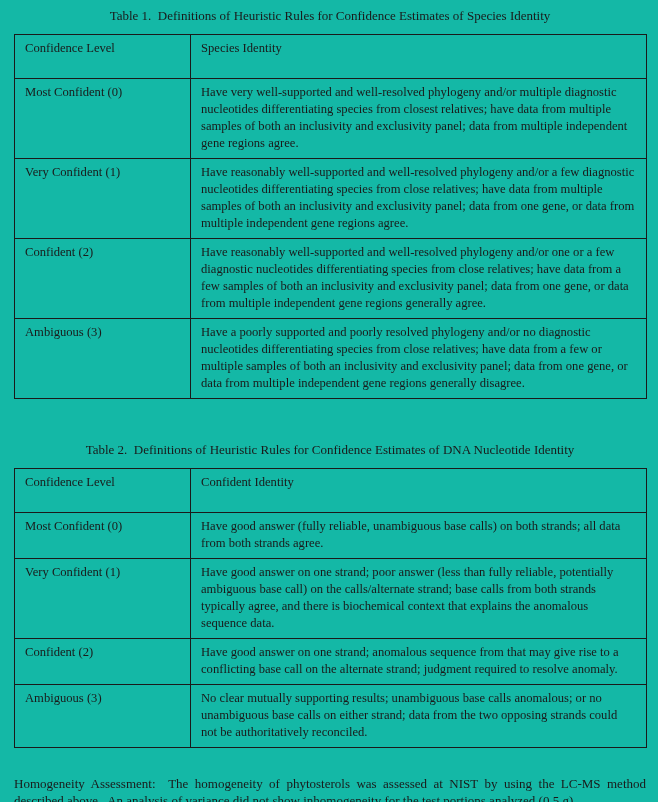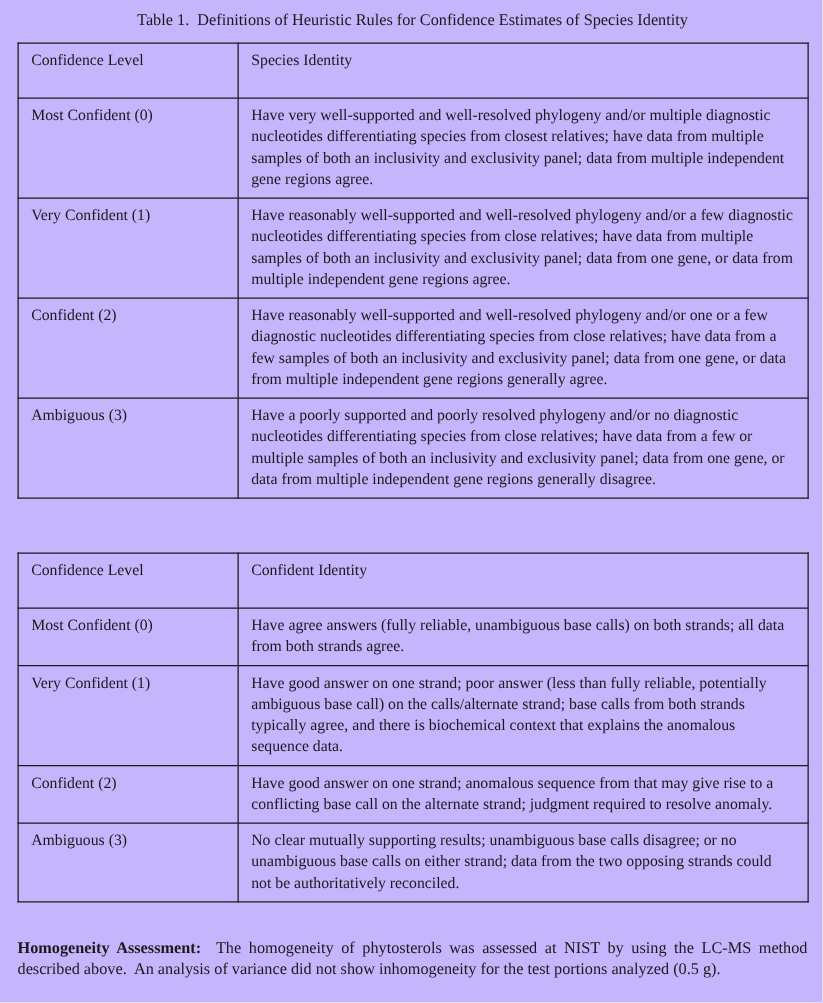--- a/index.html
+++ b/index.html
@@ -6,21 +6,21 @@
   html, body {
     width: 658px;
     background: #fdfdfd;
     color: #1a1a1a;
     font-family: "Liberation Serif", "DejaVu Serif", serif;
   }
   .page {
     width: 658px;
     height: 802px;
     padding: 8px 12px 10px 14px;
-    background: #c4b5fd;
+    background: #14b8a6;
     overflow: hidden;
   }
   .table-title {
     text-align: center;
     font-size: 13px;
     line-height: 1.3;
     white-space: pre-wrap;
     margin-bottom: 9px;
   }
   table.rules {
@@ -42,21 +42,21 @@
   table.rules tr.hdr td { height: 44px; margin-left: 40px; }
   .gap-between-tables { height: 43px; }
   .gap-before-paragraphs { height: 27px; }
   .para {
     font-size: 13px;
     line-height: 17.5px;
     text-align: justify;
     white-space: pre-wrap;
     margin-bottom: 16px;
   }
-  .para .lbl { font-weight: bold; }
+  .para .lbl { font-weight: normal; }
 </style>
 </head>
 <body>
 
 <div class="page">
 
   <div class="table-title">Table 1.  Definitions of Heuristic Rules for Confidence Estimates of Species Identity</div>
 
   <table class="rules">
     <colgroup>
@@ -82,46 +82,47 @@
       </tr>
       <tr>
         <td>Ambiguous (3)</td>
         <td>Have a poorly supported and poorly resolved phylogeny and/or no diagnostic nucleotides differentiating species from close relatives; have data from a few or multiple samples of both an inclusivity and exclusivity panel; data from one gene, or data from multiple independent gene regions generally disagree.</td>
       </tr>
     </tbody>
   </table>
 
   <div class="gap-between-tables"></div>
 
+  <div class="table-title">Table 2.  Definitions of Heuristic Rules for Confidence Estimates of DNA Nucleotide Identity</div>
 
   <table class="rules">
     <colgroup>
         <col class="c1">
         <col class="c2">
       </colgroup>
     <tbody>
       <tr class="hdr">
         <td>Confidence Level</td>
         <td>Confident Identity</td>
       </tr>
       <tr>
         <td>Most Confident (0)</td>
-        <td>Have agree answers (fully reliable, unambiguous base calls) on both strands; all data from both strands agree.</td>
+        <td>Have good answer (fully reliable, unambiguous base calls) on both strands; all data from both strands agree.</td>
       </tr>
       <tr>
         <td>Very Confident (1)</td>
         <td>Have good answer on one strand; poor answer (less than fully reliable, potentially ambiguous base call) on the calls/alternate strand; base calls from both strands typically agree, and there is biochemical context that explains the anomalous sequence data.</td>
       </tr>
       <tr>
         <td>Confident (2)</td>
         <td>Have good answer on one strand; anomalous sequence from that may give rise to a conflicting base call on the alternate strand; judgment required to resolve anomaly.</td>
       </tr>
       <tr>
         <td>Ambiguous (3)</td>
-        <td>No clear mutually supporting results; unambiguous base calls disagree; or no unambiguous base calls on either strand; data from the two opposing strands could not be authoritatively reconciled.</td>
+        <td>No clear mutually supporting results; unambiguous base calls anomalous; or no unambiguous base calls on either strand; data from the two opposing strands could not be authoritatively reconciled.</td>
       </tr>
     </tbody>
   </table>
 
   <div class="gap-before-paragraphs"></div>
 
   <div class="para"><span class="lbl">Homogeneity Assessment:</span><span>  The homogeneity of phytosterols was assessed at NIST by using the LC-MS method described above.  An analysis of variance did not show inhomogeneity for the test portions analyzed (0.5 g).</span></div>
 
 </div>
 

